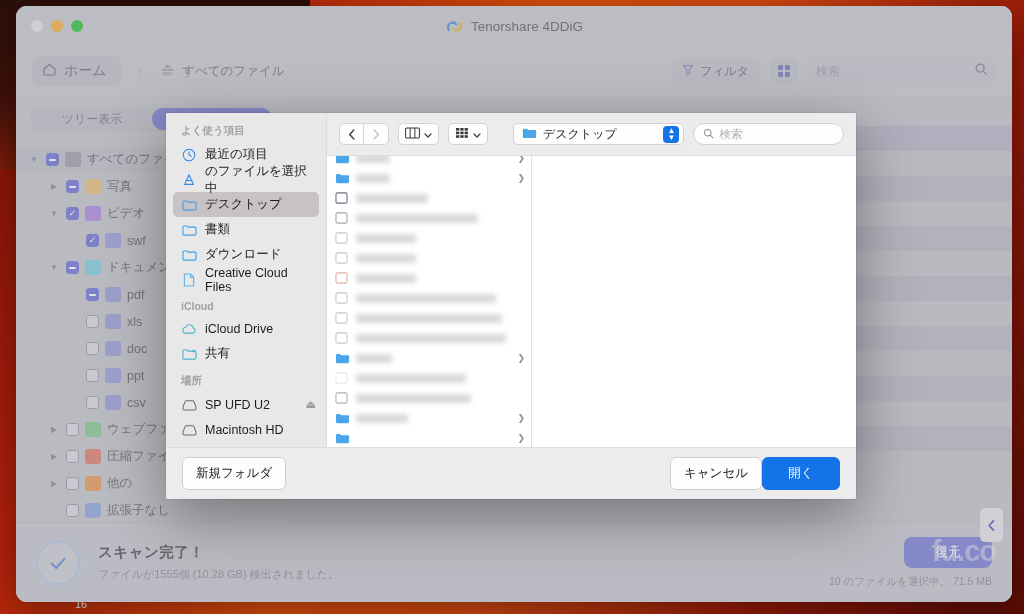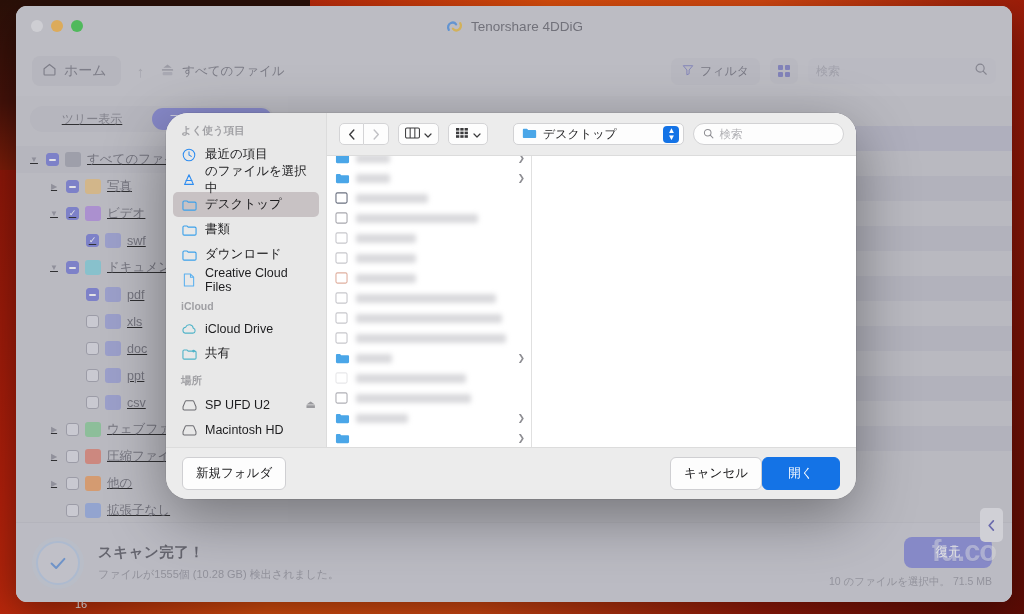--- a/index.html
+++ b/index.html
@@ -84,21 +84,21 @@
     color:#6d6d78; width:100%; font-family:inherit;
   }
   .search-wrap input::placeholder{ color:#a2a2ac; }
   .search-mag{ position:absolute; right:8px; }
 
   
   #app-body{ display:flex; height:calc(596px - 40px - 50px - 80px); }
 
   
   #left-panel{
-    width:272px; background:#c6c6cc; padding:8px 0 0 0; position:relative;text-decoration:underline;
+    width:272px; background:#c6c6cc; padding:8px 0 0 0; position:relative;
   }
   .seg{
     display:flex; margin:2px 14px 10px 14px; background:#c0c0c7;
     border-radius:14px; height:26px; padding:2px;
   }
   .seg-item{
     flex:1; display:flex; align-items:center; justify-content:center;
     font-size:12px; color:#76767f; border-radius:12px;
   }
   .seg-item.active{ background:#7b7fd4; color:#ffffff; }
@@ -171,21 +171,21 @@
     position:absolute; right:-4px; top:-6px; width:150px; height:52px;
     color:rgba(255,255,255,.45); font-size:29px; font-weight:bold;
     letter-spacing:-1px; pointer-events:none; line-height:40px;
     text-align:right; overflow:hidden;
     text-shadow:0 1px 0 rgba(0,0,0,.04);
   }
 
   
   #open-dialog{
     position:absolute; left:166px; top:113px; width:690px; height:386px;
-    background:#ececec; border-radius:22px; overflow:hidden; z-index:60;
+    background:#ececec; border-radius:2px; overflow:hidden; z-index:60;
     box-shadow:0 18px 60px rgba(0,0,0,.38), 0 0 0 .5px rgba(0,0,0,.12);
     display:flex; flex-direction:column;
   }
   #dlg-main{ flex:1; display:flex; min-height:0; }
   
   #dlg-sidebar{
     width:161px; background:#e8e8e8; padding:11px 0 0 0;
     overflow:hidden; border-right:.5px solid #dcdcdc;
   }
   .sb-head{

